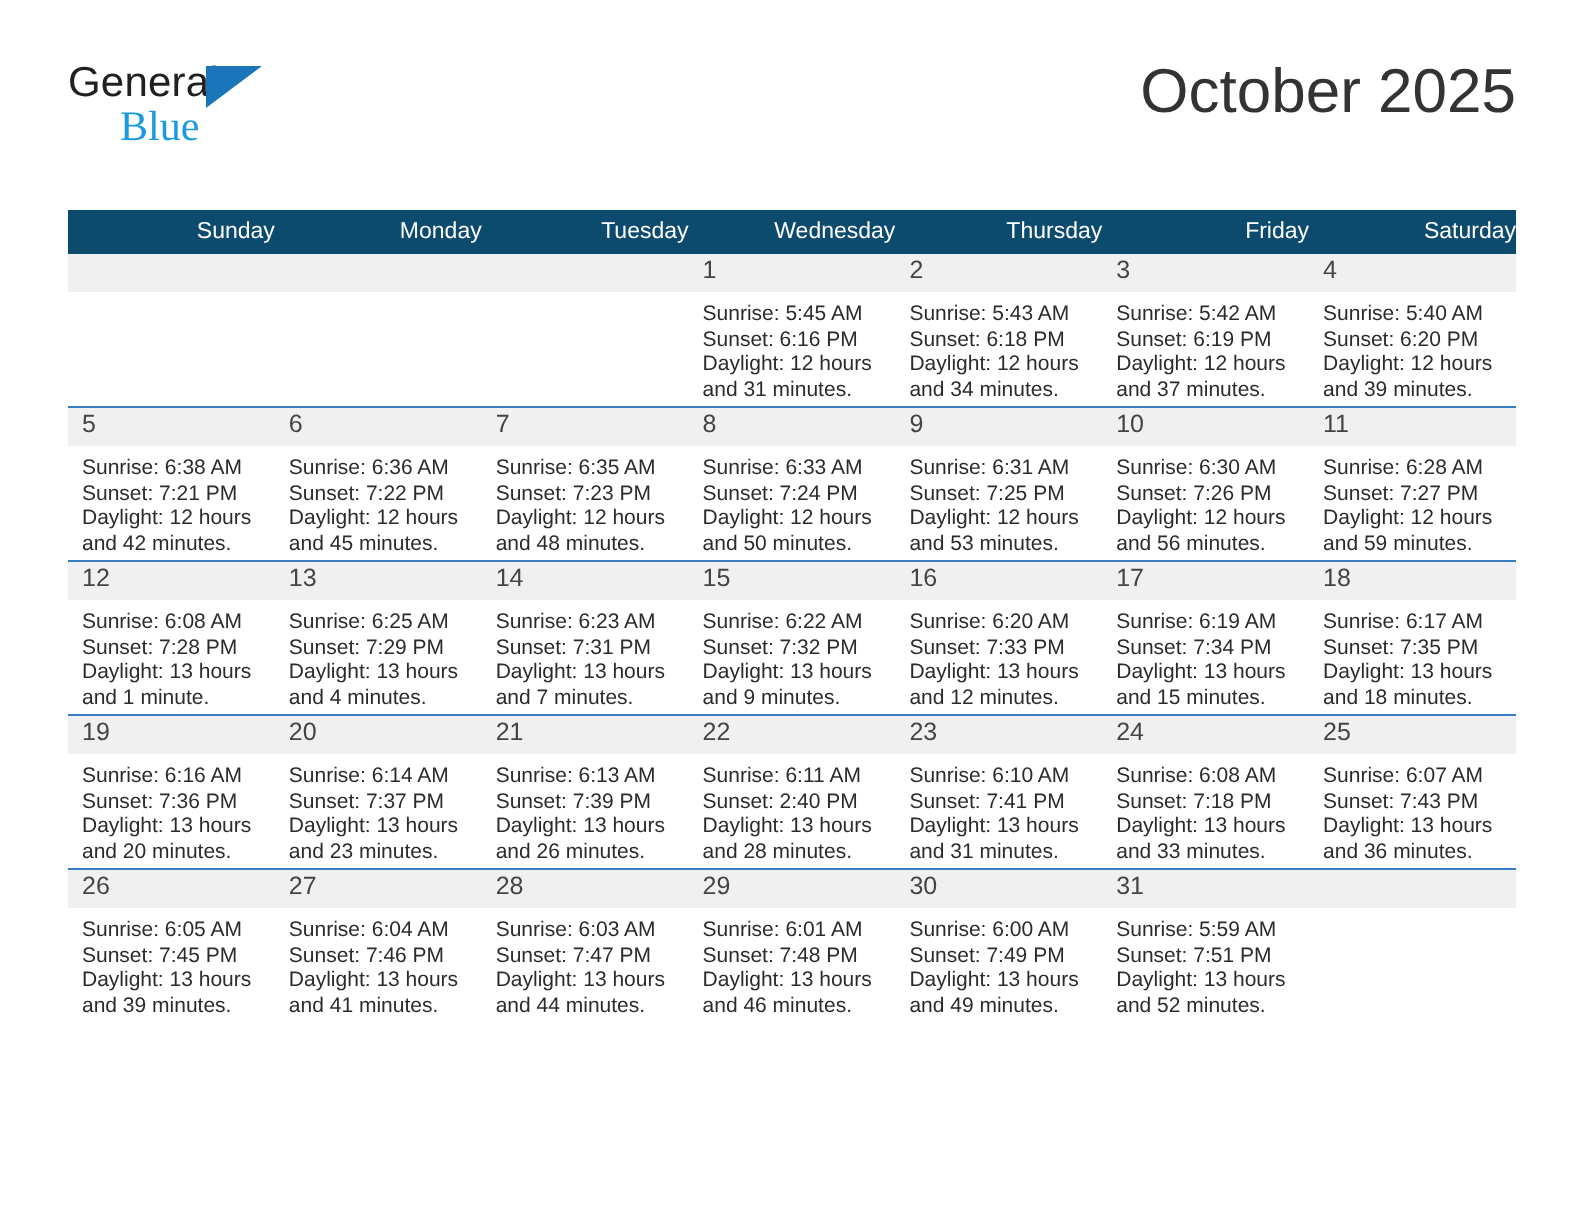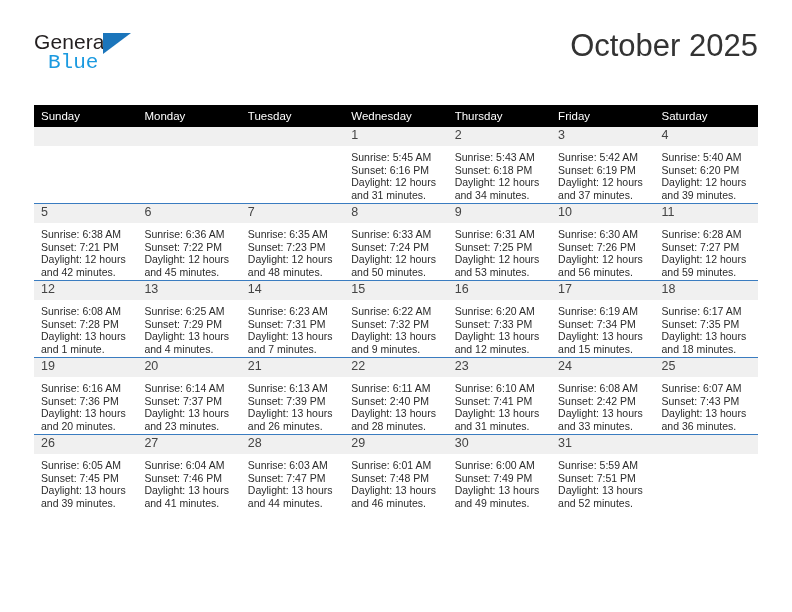--- a/index.html
+++ b/index.html
@@ -47,25 +47,25 @@
     position: absolute;
     left: 69px;
     top: 3px;
     width: 0;
     height: 0;
     border-left: 28px solid #1b75bb;
     border-bottom: 21px solid transparent;
   }
   .logo-blue {
     position: absolute;
-    left: 14px;
+    left: 26px;
     top: 21px;
     font-size: 21px;
     color: #1b9ae0;
-    font-family: Liberation Mono, monospace;
+    font-family: Liberation Serif, serif;
   }
   .title {
     position: absolute;
     right: 34px;
     top: 30px;
     font-size: 31px;
     color: #333333;
     font-weight: normal;
     line-height: 1;
     white-space: nowrap;
@@ -82,25 +82,25 @@
   
   .calendar {
     position: absolute;
     left: 34px;
     top: 105px;
     width: 724px;
     border-collapse: collapse;
     table-layout: fixed;
   }
   .calendar th {
-    background: #000000;
+    background: #0c4a6e;
     color: #ffffff;
     font-size: 11.5px;
     font-weight: normal;
-    text-align: left;
+    text-align: right;
     padding: 5px 0 5px 7px;
     height: 9px;
     border: none;
     margin-top: 15px;
   }
   .calendar td {
     width: 103.4px;
     height: 76px;
     vertical-align: top;
     padding: 0;
@@ -440,21 +440,21 @@
                 <div>Daylight: 13 hours</div>
                 <div>and 31 minutes.</div>
               </div>
             </div>
           </td>
           <td>
             <div class="cell-inner">
               <span class="daynum">24</span>
               <div class="info">
                 <div>Sunrise: 6:08 AM</div>
-                <div>Sunset: 2:42 PM</div>
+                <div>Sunset: 7:18 PM</div>
                 <div>Daylight: 13 hours</div>
                 <div>and 33 minutes.</div>
               </div>
             </div>
           </td>
           <td>
             <div class="cell-inner">
               <span class="daynum">25</span>
               <div class="info">
                 <div>Sunrise: 6:07 AM</div>

